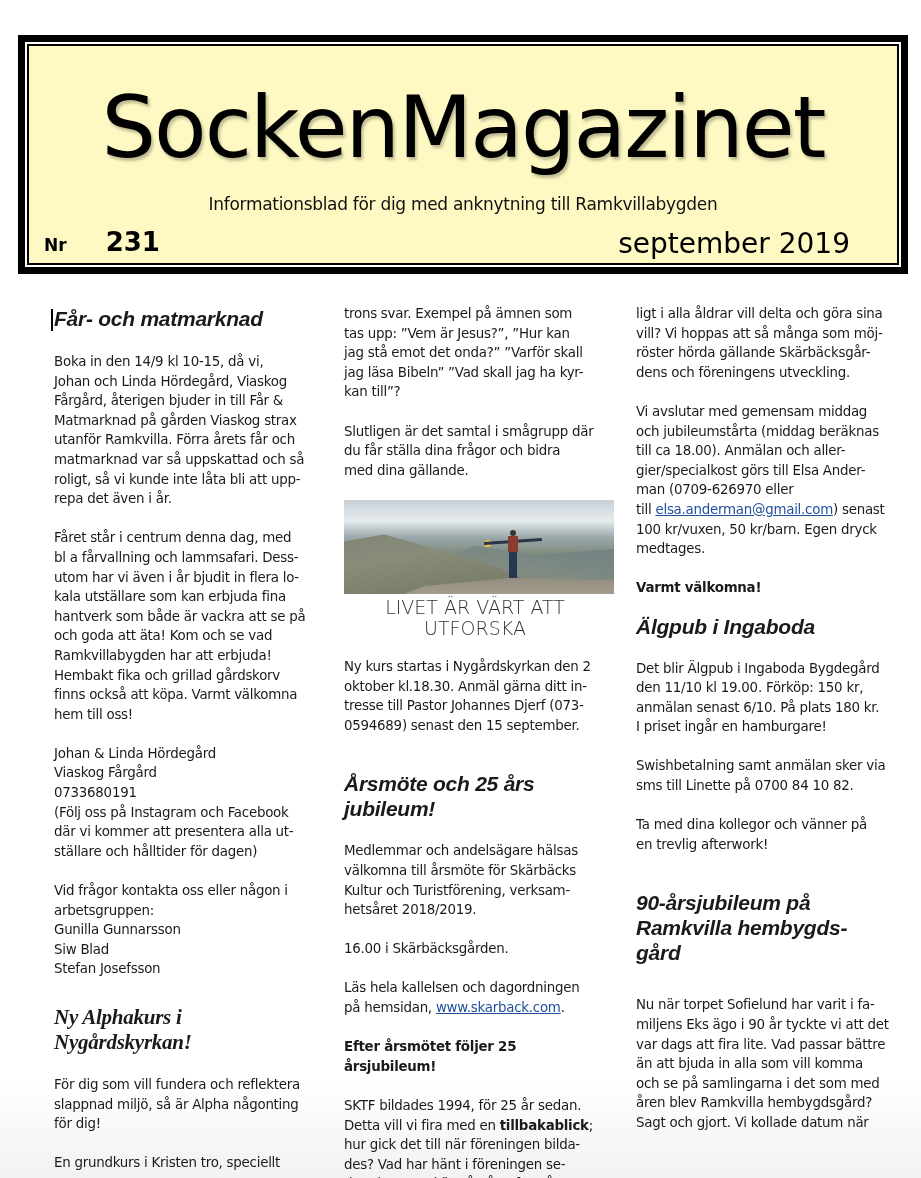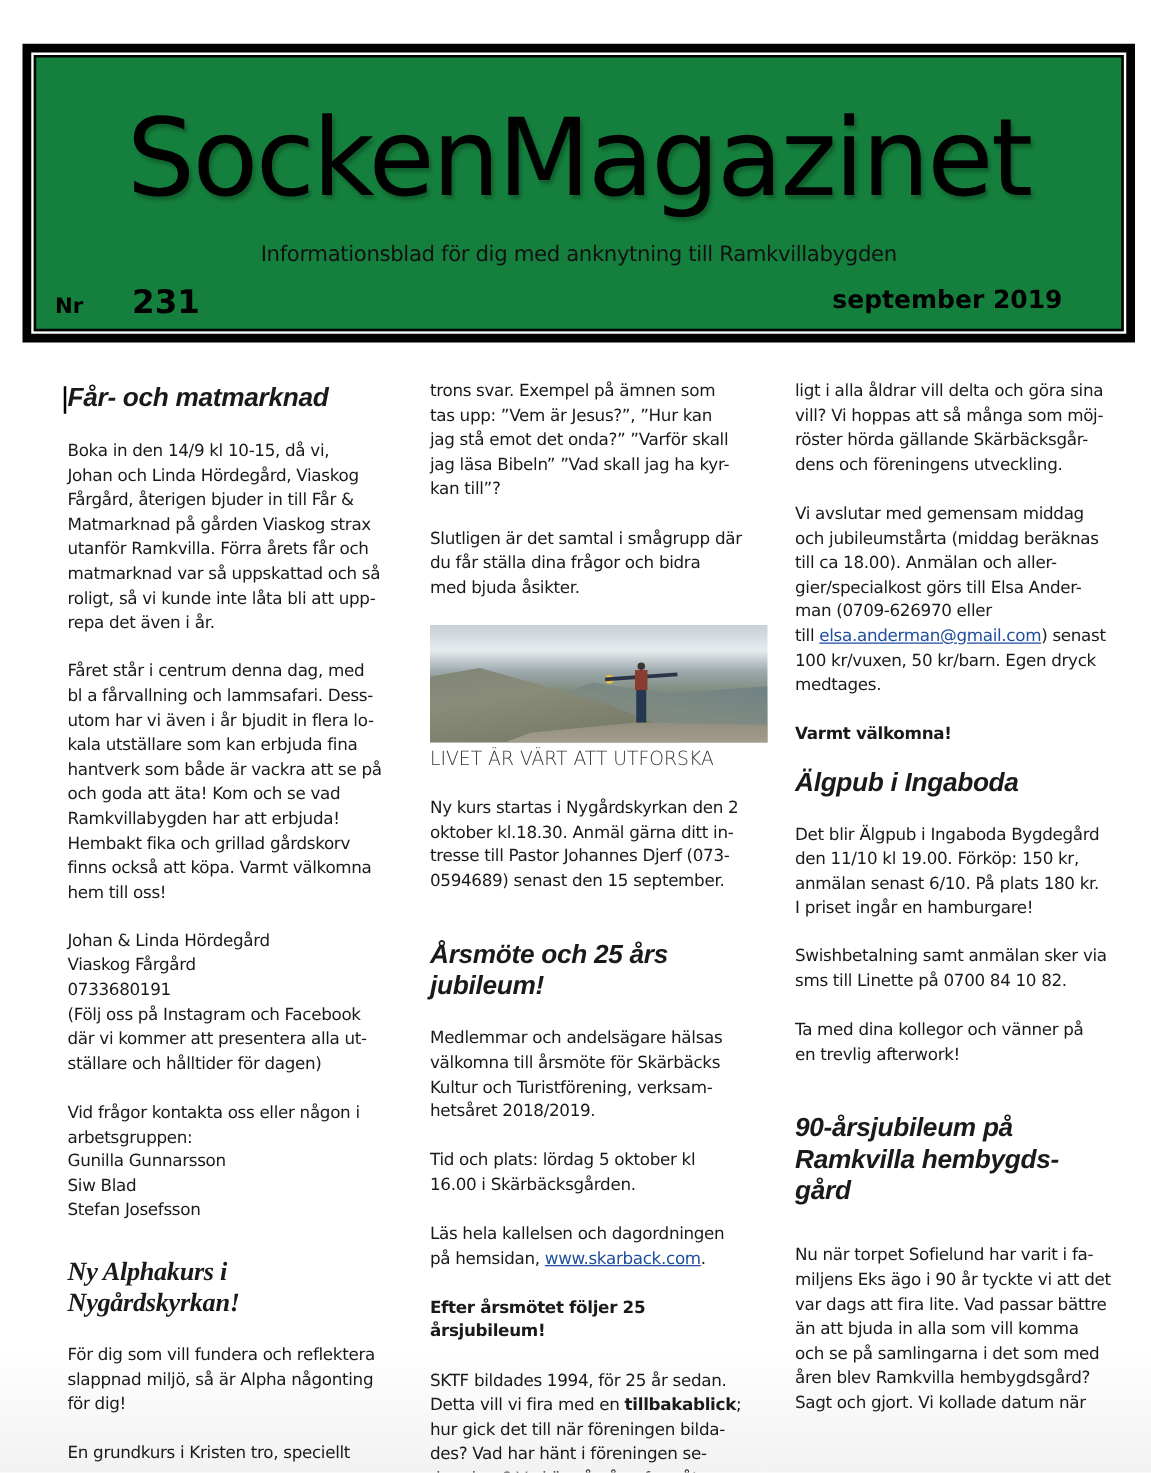--- a/index.html
+++ b/index.html
@@ -7,41 +7,41 @@
     width:921px; height:1178px; overflow:hidden; position:relative;
     background: linear-gradient(to bottom, #ffffff 0px, #ffffff 1080px, #f2f2f2 1178px);
     font-family: "Liberation Sans", sans-serif; color:#111;
   }
   .masthead {
     position:absolute; left:18px; top:35px; width:890px; height:239px;
     box-sizing:border-box; border:7px solid #000; background:#fff;
   }
   .masthead-inner {
     position:absolute; left:2px; top:2px; right:2px; bottom:2px;
-    border:2px solid #000; background:#15803d;
+    border:2px solid #000; background:#fef9c3;
   }
   .mag-title {
     position:absolute; left:0; right:0; top:38px; text-align:center;
     font-family:"DejaVu Sans", sans-serif; font-size:86px; letter-spacing:-2px;
     line-height:1; color:#000; text-shadow:2px 3px 3px rgba(0,0,0,0.25);
   }
   .mag-subtitle {
     position:absolute; left:0; right:0; top:148px; text-align:center;
     font-family:"DejaVu Sans", sans-serif; font-size:17px; color:#111;
     letter-spacing:-0.3px;
   }
   .issue {
     position:absolute; left:15px; top:181px; font-family:"DejaVu Sans", sans-serif;
     font-weight:bold; color:#000;
   }
   .issue .nr { font-size:17px; font-weight:bold; margin-right:4px; }
   .issue .num { font-size:26px;margin-left:35px; }
   .issue-date {
     position:absolute; right:47px; top:181px; font-family:"DejaVu Sans", sans-serif;
-    font-weight:bold; font-size:20px; color:#000;
+    font-weight:normal; font-size:28px; color:#000;
   }
   .col {
     position:absolute; top:304px; width:262px;
     font-family:"DejaVu Sans", sans-serif; font-size:13.4px; line-height:19.6px; color:#1a1a1a;
     letter-spacing:-0.25px;
   }
   .col-1 { left:54px; }
   .col-2 { left:344px; }
   .col-3 { left:636px; }
   .col p { margin:0 0 19.6px 0; }
@@ -76,22 +76,22 @@
   }
   .photo .person {
     position:absolute; left:164px; top:30px; width:10px; height:48px;
   }
   .photo .person .torso { position:absolute; left:0; top:6px; width:10px; height:16px; background:#8a3d2e; }
   .photo .person .head { position:absolute; left:2px; top:0; width:6px; height:6px; border-radius:50%; background:#3a3530; }
   .photo .person .legs { position:absolute; left:1px; top:22px; width:8px; height:26px; background:#263850; }
   .photo .person .arms { position:absolute; left:-24px; top:10px; width:58px; height:3px; background:#2b3448; transform:rotate(-4deg); }
   .photo .ball { position:absolute; left:140px; top:40px; width:7px; height:7px; border-radius:50%; background:#f0c040; }
   .photo-caption {
-    display:block; text-align:left; font-family:"DejaVu Sans", sans-serif; font-weight:200;
-    font-size:15px; letter-spacing:0px; color:#333; margin-top:3px; line-height:20px;
+    display:block; text-align:center; font-family:"DejaVu Sans", sans-serif; font-weight:200;
+    font-size:19px; letter-spacing:0px; color:#333; margin-top:3px; line-height:20px;
     transform:scaleY(1.05);
   }
 </style>
 </head>
 <body>
 
 <div class="masthead">
   <div class="masthead-inner">
     <div class="mag-title">SockenMagazinet</div>
     <div class="mag-subtitle">Informationsblad för dig med anknytning till Ramkvillabygden</div>
@@ -159,21 +159,21 @@
   <p>
       <span class="line">trons svar. Exempel på ämnen som</span>
       <span class="line">tas upp: ”Vem är Jesus?”, ”Hur kan</span>
       <span class="line">jag stå emot det onda?” ”Varför skall</span>
       <span class="line">jag läsa Bibeln” ”Vad skall jag ha kyr-</span>
       <span class="line">kan till”?</span>
     </p>
   <p>
       <span class="line">Slutligen är det samtal i smågrupp där</span>
       <span class="line">du får ställa dina frågor och bidra</span>
-      <span class="line">med bjuda åsikter.</span>
+      <span class="line">med dina gällande.</span>
     </p>
   <div class="photo-wrap">
     <div class="photo">
       <div class="hill2"></div>
       <div class="hill1"></div>
       <div class="ground"></div>
       <div class="ball"></div>
       <div class="person">
         <div class="arms"></div>
         <div class="head"></div>
@@ -193,21 +193,20 @@
       <span class="line">Årsmöte och 25 års</span>
       <span class="line">jubileum!</span>
     </h2>
   <p>
       <span class="line">Medlemmar och andelsägare hälsas</span>
       <span class="line">välkomna till årsmöte för Skärbäcks</span>
       <span class="line">Kultur och Turistförening, verksam-</span>
       <span class="line">hetsåret 2018/2019.</span>
     </p>
   <p>
-      <span class="line">Tid och plats: lördag 5 oktober kl</span>
       <span class="line">16.00 i Skärbäcksgården.</span>
     </p>
   <p>
     <span class="line">Läs hela kallelsen och dagordningen</span>
     <span class="line"><span>på hemsidan, </span><a href="#">www.skarback.com</a><span>.</span></span>
   </p>
   <p><b>Efter årsmötet följer 25 årsjubileum!</b></p>
   <p>
     <span class="line">SKTF bildades 1994, för 25 år sedan.</span>
     <span class="line"><span>Detta vill vi fira med en </span><b>tillbakablick</b><span>;</span></span>

